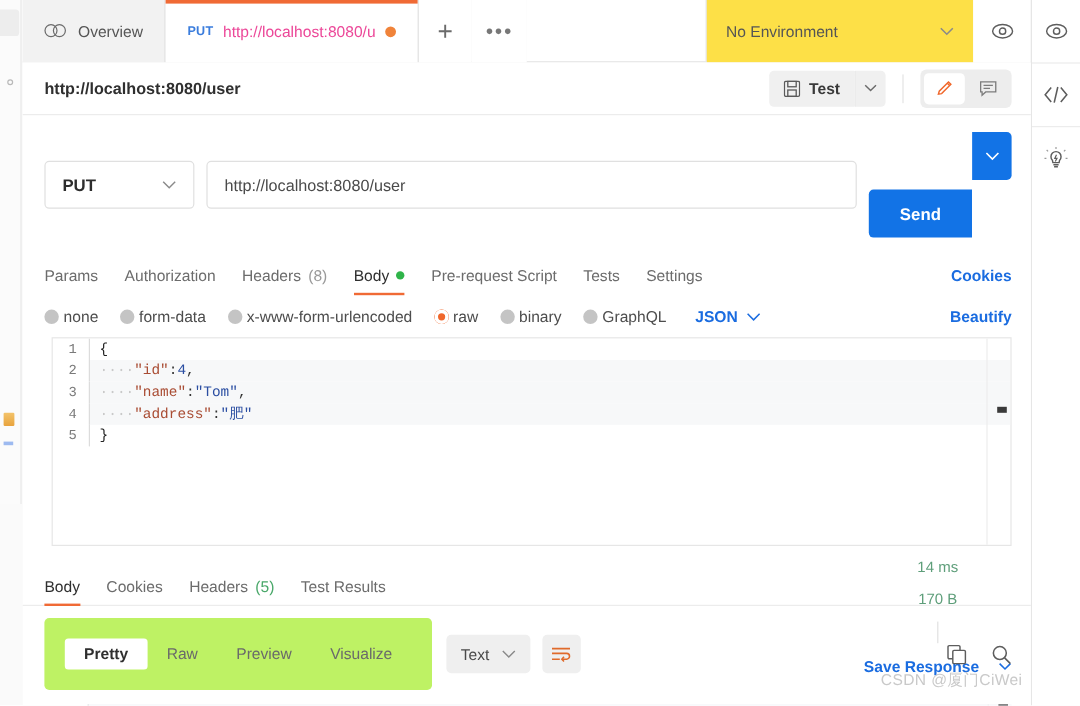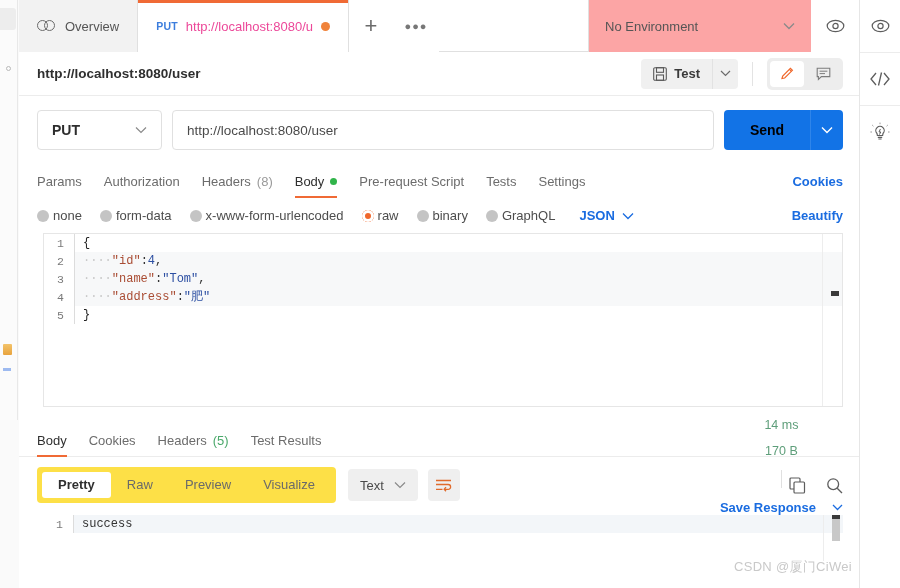--- a/index.html
+++ b/index.html
@@ -72,21 +72,21 @@
     cursor: pointer;
   }
   .tab-dots {
     display: flex; align-items: center; justify-content: center;
     width: 46px; height: 52px; background: #ffffff; color: #777; cursor: pointer;
     letter-spacing: 1px; font-size: 11px;
   }
   .tabbar-filler { flex: 1; background: #ffffff; border-right: 1px solid #e0e0e0; }
   .env-select {
     display: flex; align-items: center; justify-content: space-between;
-    width: 222px; height: 52px; padding: 0 16px; background: #fca5a5;
+    width: 222px; height: 52px; padding: 0 16px; background: #fde047;
     font-size: 13px; color: #555; cursor: pointer;
   }
   .chev { color: #8a8a8a; font-size: 11px; }
   .env-eye {
     display: flex; align-items: center; justify-content: center;
     width: 48px; height: 52px; background: #ffffff; cursor: pointer;
   }
 
   
   .right-rail {
@@ -137,23 +137,24 @@
     border: 1px solid #e0e0e0; border-radius: 4px; background: #fff;
     font-size: 14px; font-weight: 700; color: #2d2d2d; cursor: pointer;
   }
   .url-input {
     flex: 1; height: 40px; padding: 0 14px; border: 1px solid #e0e0e0; border-radius: 4px;
     background: #fff; font-size: 13.5px; color: #4a4a4a; font-family: "Liberation Sans", sans-serif;
     outline: none;
   }
   .send-group { display: flex; }
   .send-btn {
-    width: 86px; height: 40px; background: #1273e6; color: #000000; border: none;
+    width: 86px; height: 40px; background: #1273e6; color: #ffffff; border: none;
     font-size: 14px; font-weight: 700; border-radius: 4px 0 0 4px; cursor: pointer;
     font-family: "Liberation Sans", sans-serif;
+    margin-top: 48px;
   }
   .send-caret {
     width: 33px; height: 40px; background: #1273e6; color: #fff;
     display: flex; align-items: center; justify-content: center; cursor: pointer;
     border-radius: 0 4px 4px 0; border-left: 1px solid #2f85ea;
   }
 
   
   .req-tabs {
     display: flex; align-items: center; justify-content: space-between;
@@ -223,21 +224,21 @@
   .resp-meta { display: flex; align-items: center; gap: 12px; font-size: 12.5px; flex-direction: column; }
   .meta-ok { color: #23a14b; font-weight: 600; }
   .meta-dim { color: #5e9e7a; }
   .meta-sep { width: 1px; height: 18px; background: #e0e0e0; }
   .save-resp { color: #1a6ce0; font-weight: 600; font-size: 13px; cursor: pointer; display: flex; gap: 16px; align-items: center; }
 
   .resp-toolbar {
     display: flex; align-items: center; justify-content: space-between;
     padding: 10px 16px 10px 18px;
   }
-  .seg { display: flex; background: #fde047; border-radius: 4px; padding: 5px; }
+  .seg { display: flex; background: #bef264; border-radius: 4px; padding: 17px; }
   .seg .s {
     padding: 0 16px; height: 26px; line-height: 26px; font-size: 13px; color: #6a6a6a;
     border-radius: 3px; cursor: pointer;
   }
   .seg .s.on { background: #ffffff; color: #2f2f2f; font-weight: 600; }
   .fmt-select {
     display: flex; align-items: center; gap: 10px; height: 32px; padding: 0 12px;
     background: #efefef; border-radius: 4px; font-size: 13px; color: #4a4a4a; cursor: pointer;
     margin-left: 12px;
   }

